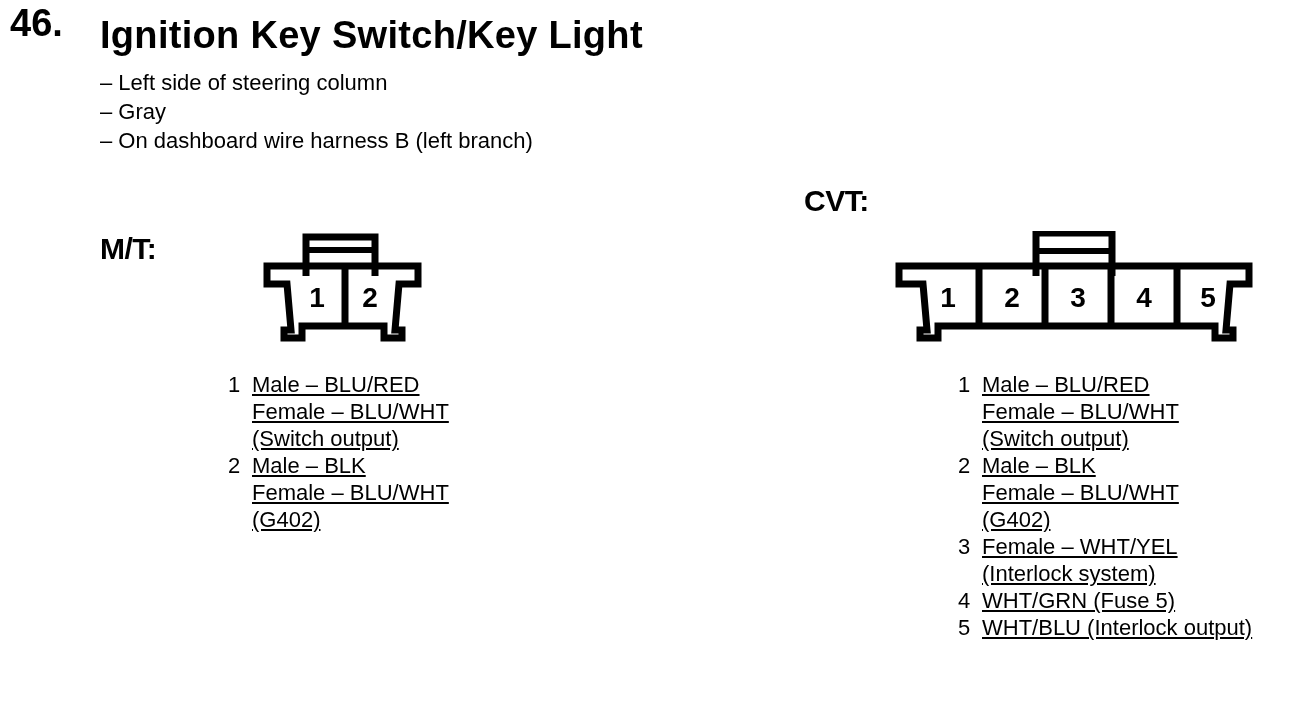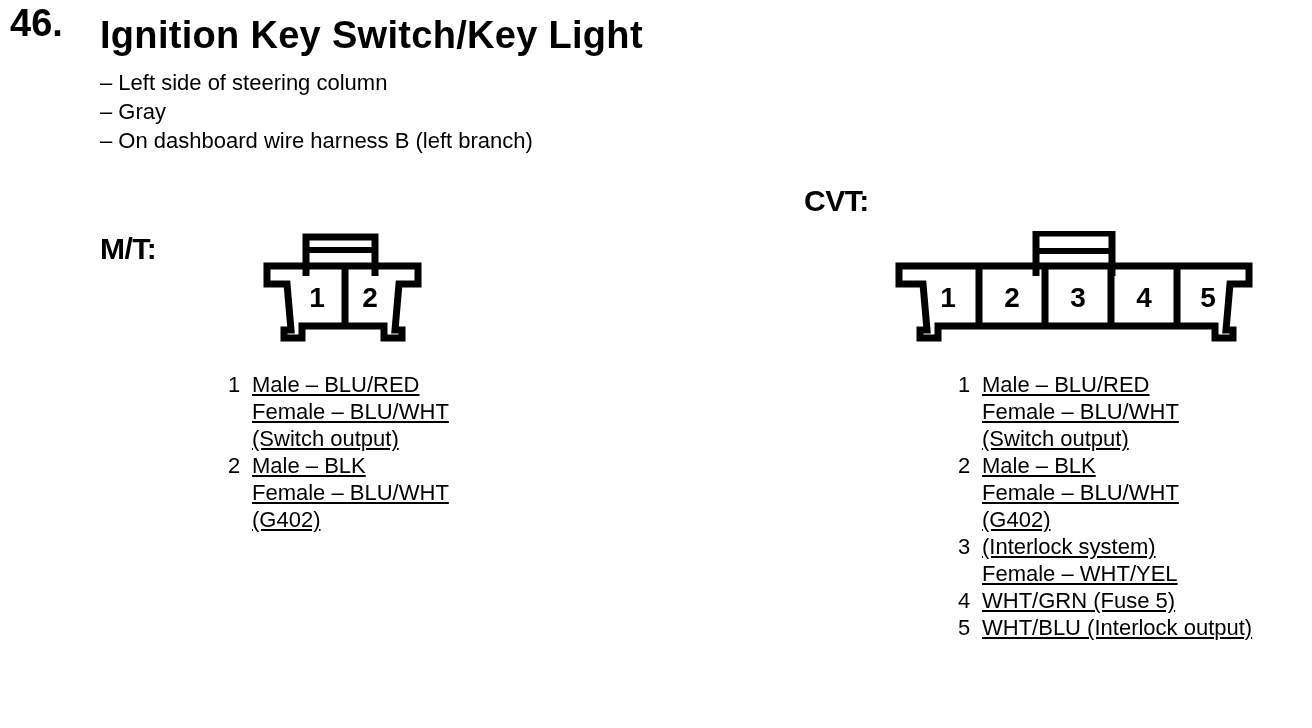--- a/index.html
+++ b/index.html
@@ -133,22 +133,22 @@
     <span class="pin-num">2</span>
     <span class="pin-lines">
       <span class="pin-line">Male – BLK</span>
       <span class="pin-line">Female – BLU/WHT</span>
       <span class="pin-line">(G402)</span>
     </span>
   </div>
   <div class="pin">
     <span class="pin-num">3</span>
     <span class="pin-lines">
+      <span class="pin-line">Female – WHT/YEL</span>
       <span class="pin-line">(Interlock system)</span>
-      <span class="pin-line">Female – WHT/YEL</span>
     </span>
   </div>
   <div class="pin">
     <span class="pin-num">4</span>
     <span class="pin-lines">
       <span class="pin-line">WHT/GRN (Fuse 5)</span>
     </span>
   </div>
   <div class="pin">
     <span class="pin-num">5</span>

